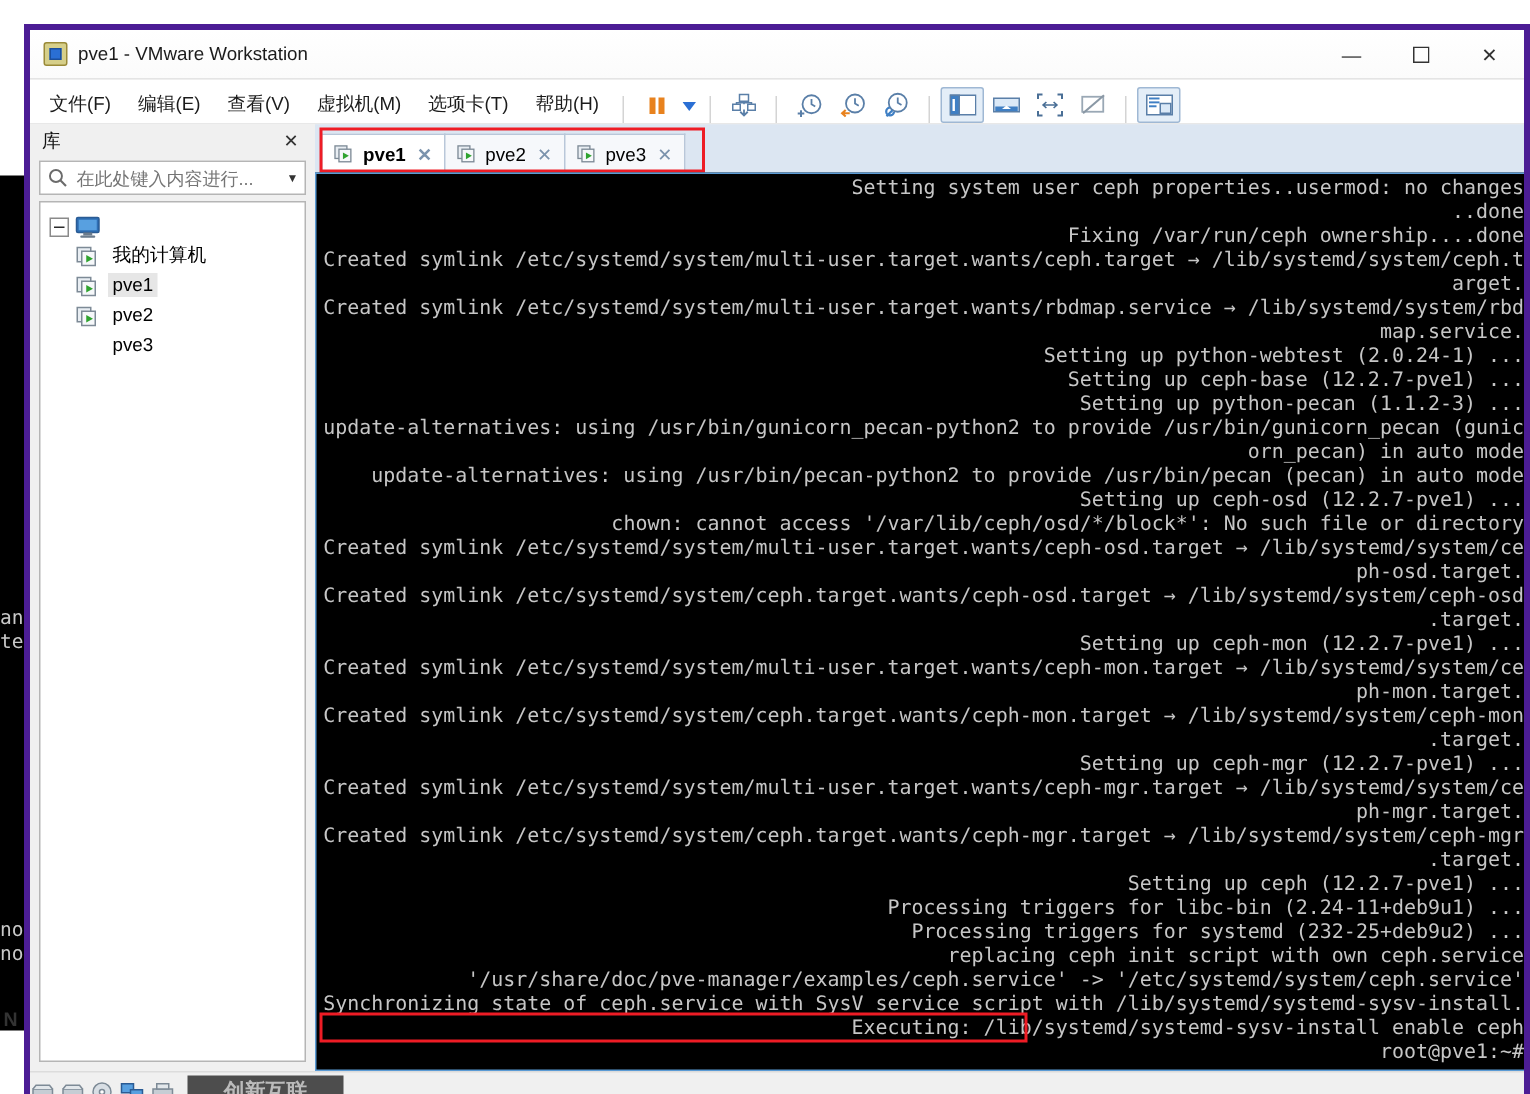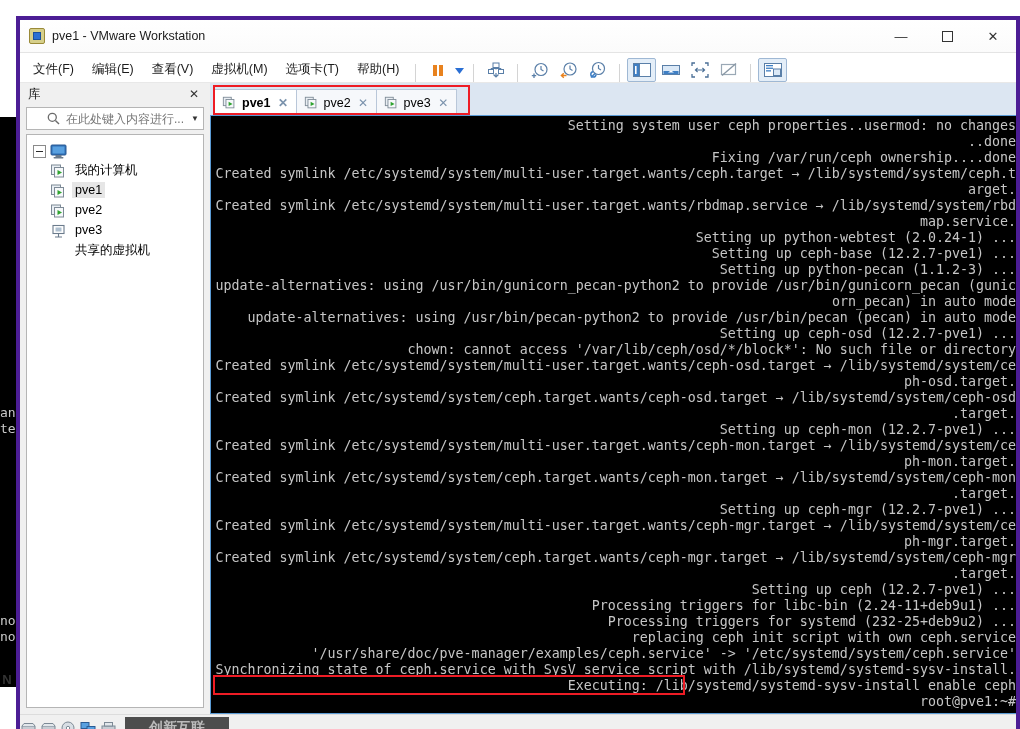--- a/index.html
+++ b/index.html
@@ -190,21 +190,20 @@
     cursor: default;
   }
   #searchbox {
     margin: 2px 2px 4px 6px;
     height: 23px;
     background: #ffffff;
     border: 1px solid #b5b5b5;
     display: flex;
     align-items: center;
     box-sizing: border-box;
-    padding-left: 15px;
   }
   #searchbox svg { margin: 0 4px 0 5px; flex: 0 0 auto; }
   #search-input {
     flex: 1;
     border: none;
     outline: none;
     font-family: "Liberation Sans", sans-serif;
     font-size: 12px;
     color: #8b8b8b;
     background: transparent;
@@ -569,29 +568,20 @@
         <div class="tree-row">
           <div class="indent"></div>
           <svg class="ico" viewBox="0 0 17 15">
             <rect x="1.5" y="1" width="9" height="9.5" fill="#e9eef3" stroke="#7d8a96"></rect>
             <rect x="4.5" y="3.5" width="9" height="9.5" fill="#f6f8fa" stroke="#7d8a96"></rect>
             <path d="M7.5 6 L12 8.5 L7.5 11 Z" fill="#2fa32f"></path>
           </svg>
           <span class="lbl">pve3</span>
         </div>
 
-        <div class="tree-row">
-          <div class="twisty" style="visibility:hidden"></div>
-          <svg class="ico" viewBox="0 0 17 15">
-            <rect x="3" y="1.5" width="11" height="8" fill="none" stroke="#6b7b8c" stroke-width="1.1"></rect>
-            <rect x="5.5" y="3.5" width="6" height="4" fill="#aebfcf"></rect>
-            <path d="M8.5 9.5 L8.5 12.5 M5 13 L12 13" stroke="#6b7b8c" stroke-width="1.1"></path>
-          </svg>
-          <span class="lbl">共享的虚拟机</span>
-        </div>
       </div>
     </div>
 
     <div id="content">
 
       <div id="tabstrip">
         <div class="vmtab active">
           <svg width="15" height="14" viewBox="0 0 17 15">
             <rect x="1.5" y="1" width="9" height="9.5" fill="#e9eef3" stroke="#7d8a96"></rect>
             <rect x="4.5" y="3.5" width="9" height="9.5" fill="#f6f8fa" stroke="#7d8a96"></rect>

